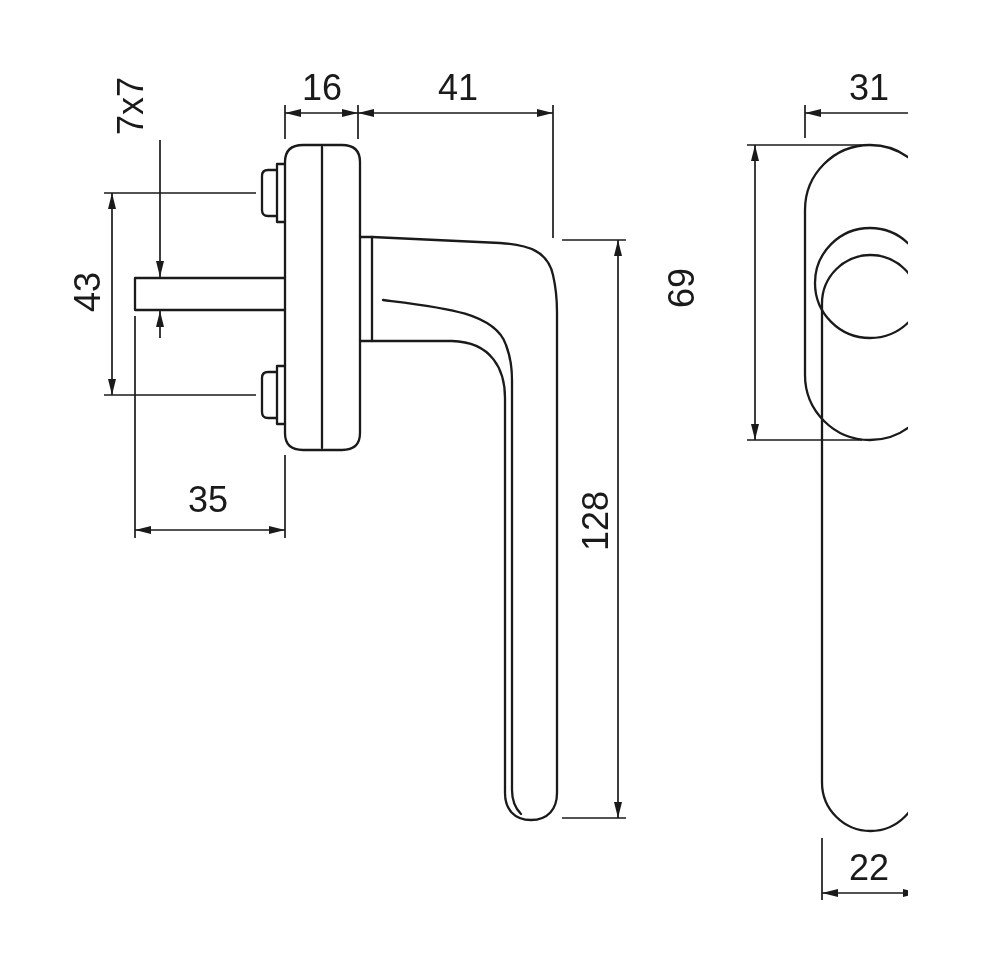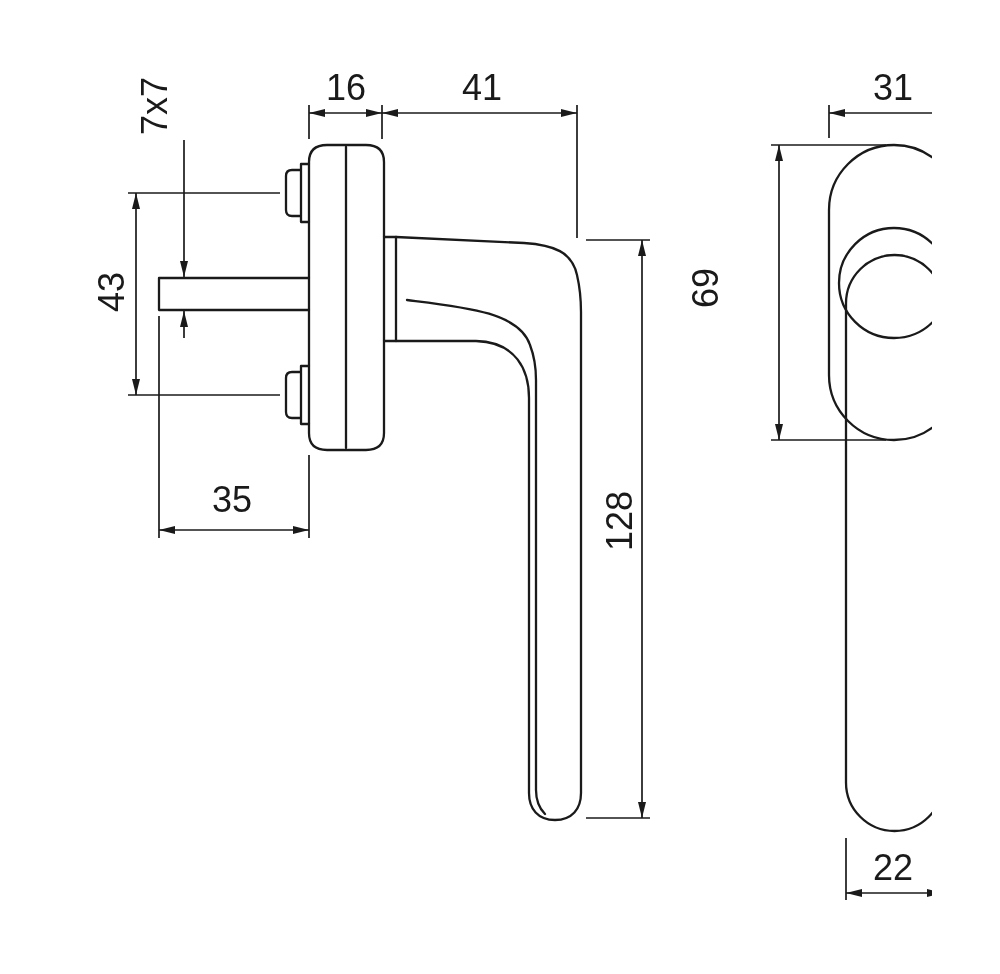--- a/index.html
+++ b/index.html
@@ -6,21 +6,20 @@
     margin: 0;
     padding: 0;
     background: #ffffff;
   }
   .stage {
     position: relative;
     width: 908px;
     height: 974px;
     background: #ffffff;
     overflow: hidden;
-    padding-left: 24px;
   }
   svg {
     display: block;
   }
   svg text {
     font-family: "Liberation Sans", sans-serif;
     font-size: 36px;
     fill: #1a1a1a;
   }
   .part {

